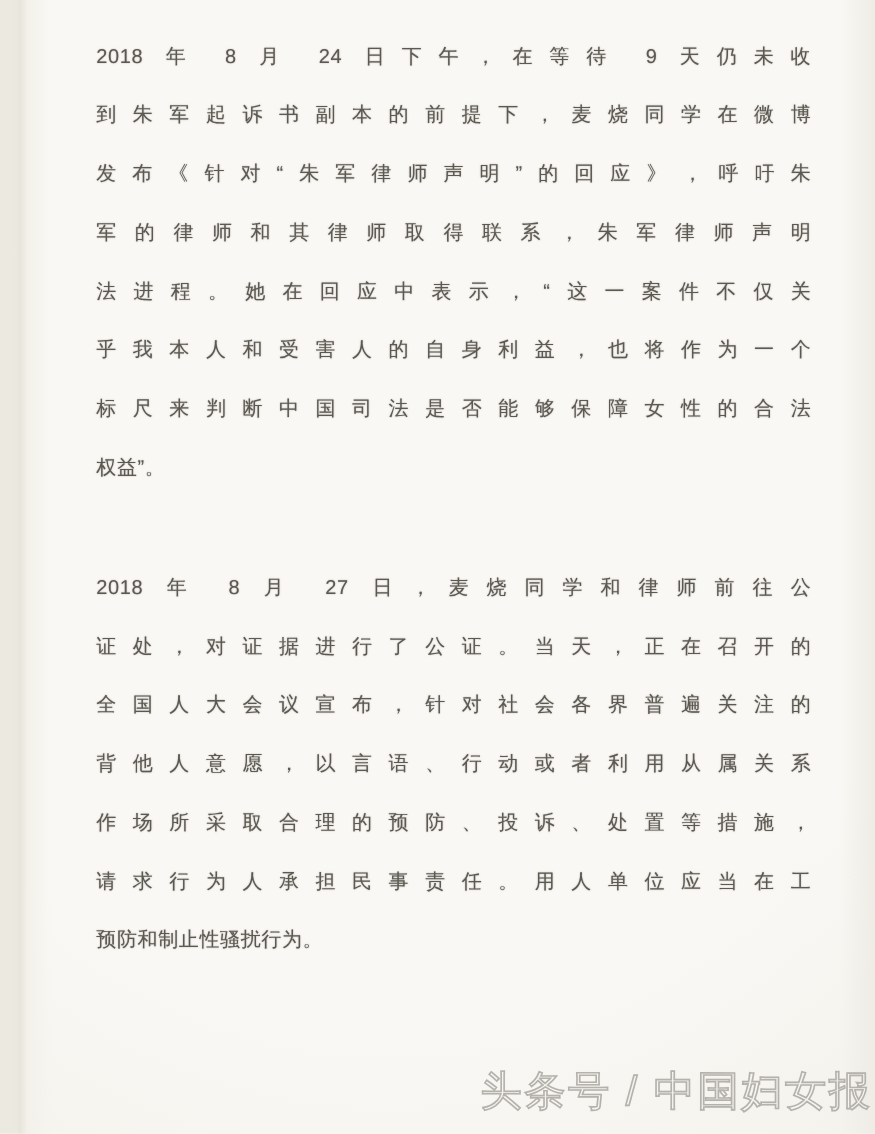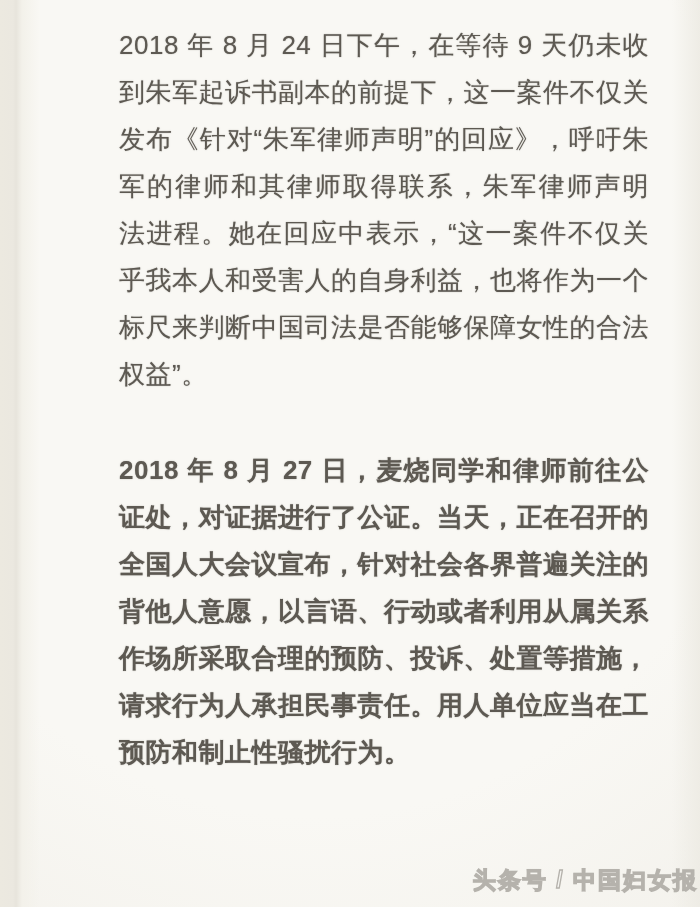--- a/index.html
+++ b/index.html
@@ -23,62 +23,60 @@
       radial-gradient(130% 110% at 45% 35%, #f9f8f4 50%, #f2f0ea 82%, #eae8e1 100%);
   }
   .content {
     position: absolute;
     left: 77px;
     top: 22px;
     width: 572px;
     filter: blur(0.45px);
   }
   .tline {
-    font-size: 26px;
+    font-size: 16px;
     line-height: 47px;
     height: 47px;
     letter-spacing: 0.5px;
     color: #5d5952;
     text-shadow: 0 0 1.2px rgba(93,89,82,0.55);
     text-align: justify;
     text-align-last: justify;
     white-space: nowrap;
-    margin-left: 42px;
   }
   .tline.para-end {
     text-align-last: left;
   }
   .para2 {
     margin-top: 49px;
-    font-weight: bold;
   }
   .watermark {
     position: absolute;
     right: 2px;
     bottom: 11px;
-    font-size: 23px;
-    font-weight: 700;
+    font-size: 33px;
+    font-weight: 400;
     letter-spacing: 2px;
     color: rgba(249,248,244,0.92);
     -webkit-text-stroke: 1.3px #b5b2ac;
     text-shadow: 0 0 1px rgba(170,167,160,0.6);
     filter: blur(0.3px);
     white-space: nowrap;
   }
 </style>
 </head>
 <body>
 
 <div class="photo">
 
   <div class="content">
 
     <div class="para1">
       <div class="tline">2018 年 8 月 24 日下午，在等待 9 天仍未收</div>
-      <div class="tline">到朱军起诉书副本的前提下，这一案件不仅关</div>
+      <div class="tline">到朱军起诉书副本的前提下，麦烧同学在微博</div>
       <div class="tline">发布《针对“朱军律师声明”的回应》，呼吁朱</div>
       <div class="tline">军的律师和其律师取得联系，朱军律师声明</div>
       <div class="tline">法进程。她在回应中表示，“这一案件不仅关</div>
       <div class="tline">乎我本人和受害人的自身利益，也将作为一个</div>
       <div class="tline">标尺来判断中国司法是否能够保障女性的合法</div>
       <div class="tline para-end">权益”。</div>
     </div>
 
     <div class="para2">
       <div class="tline">2018 年 8 月 27 日，麦烧同学和律师前往公</div>

